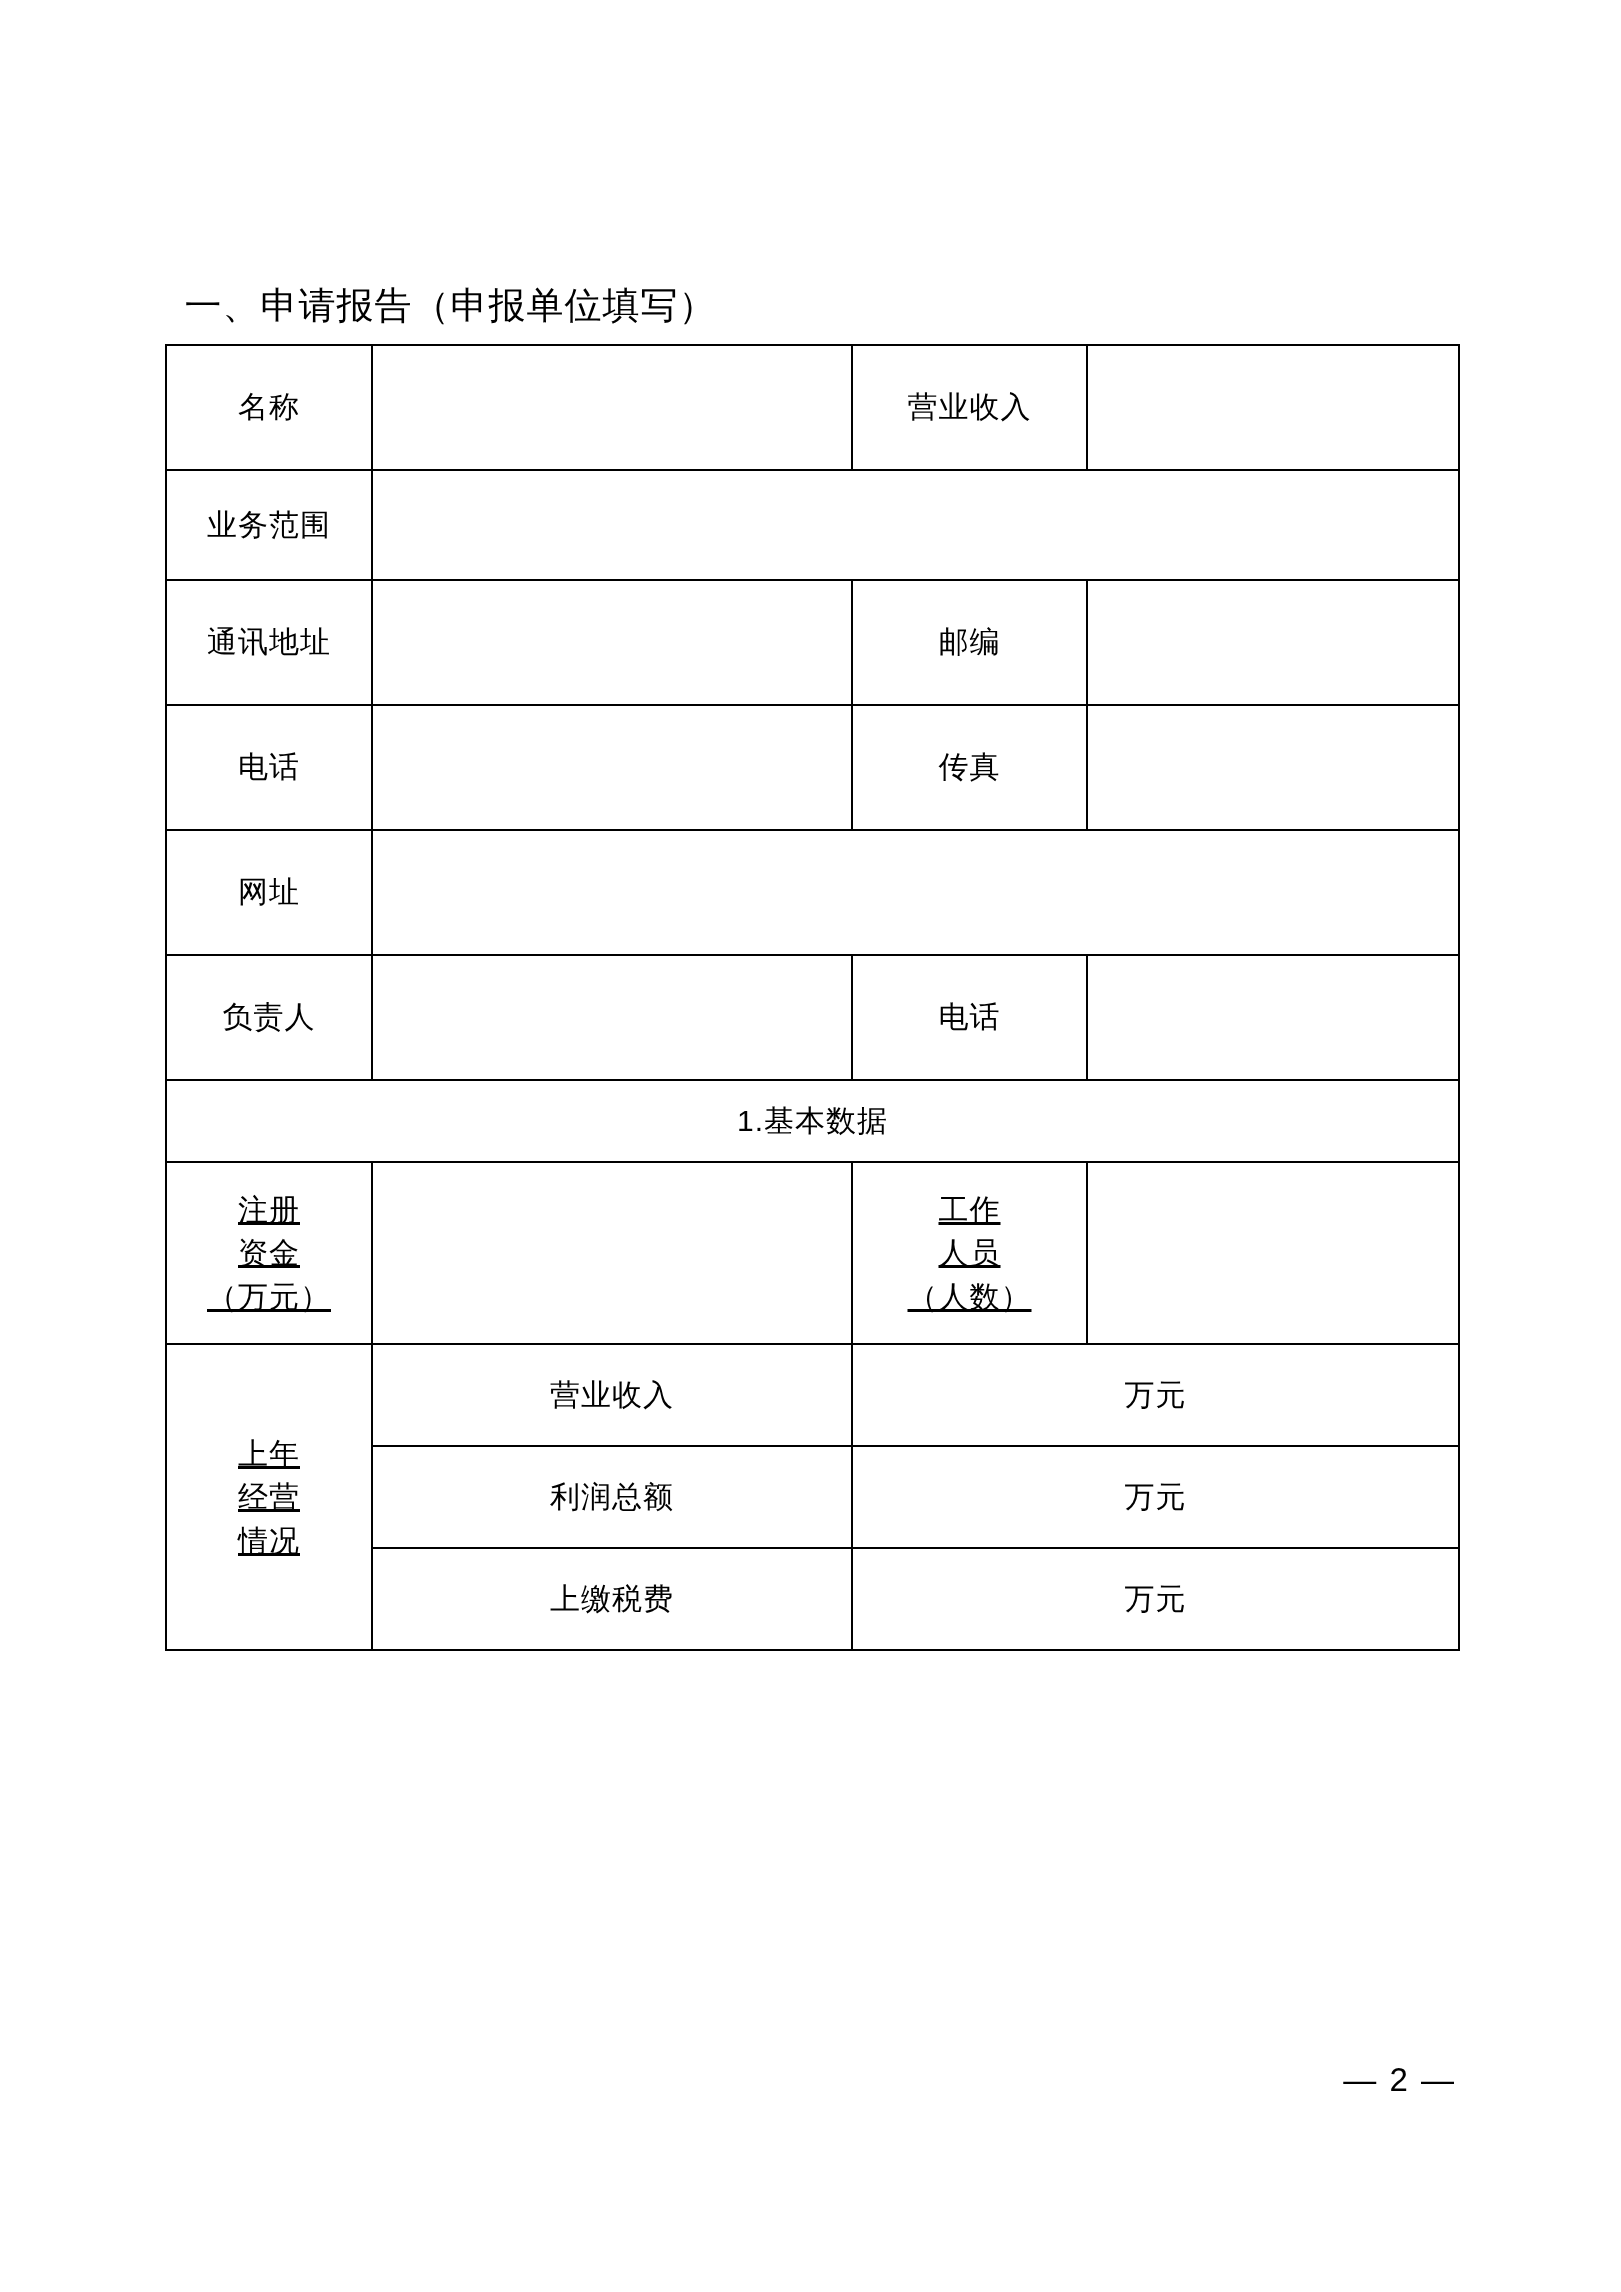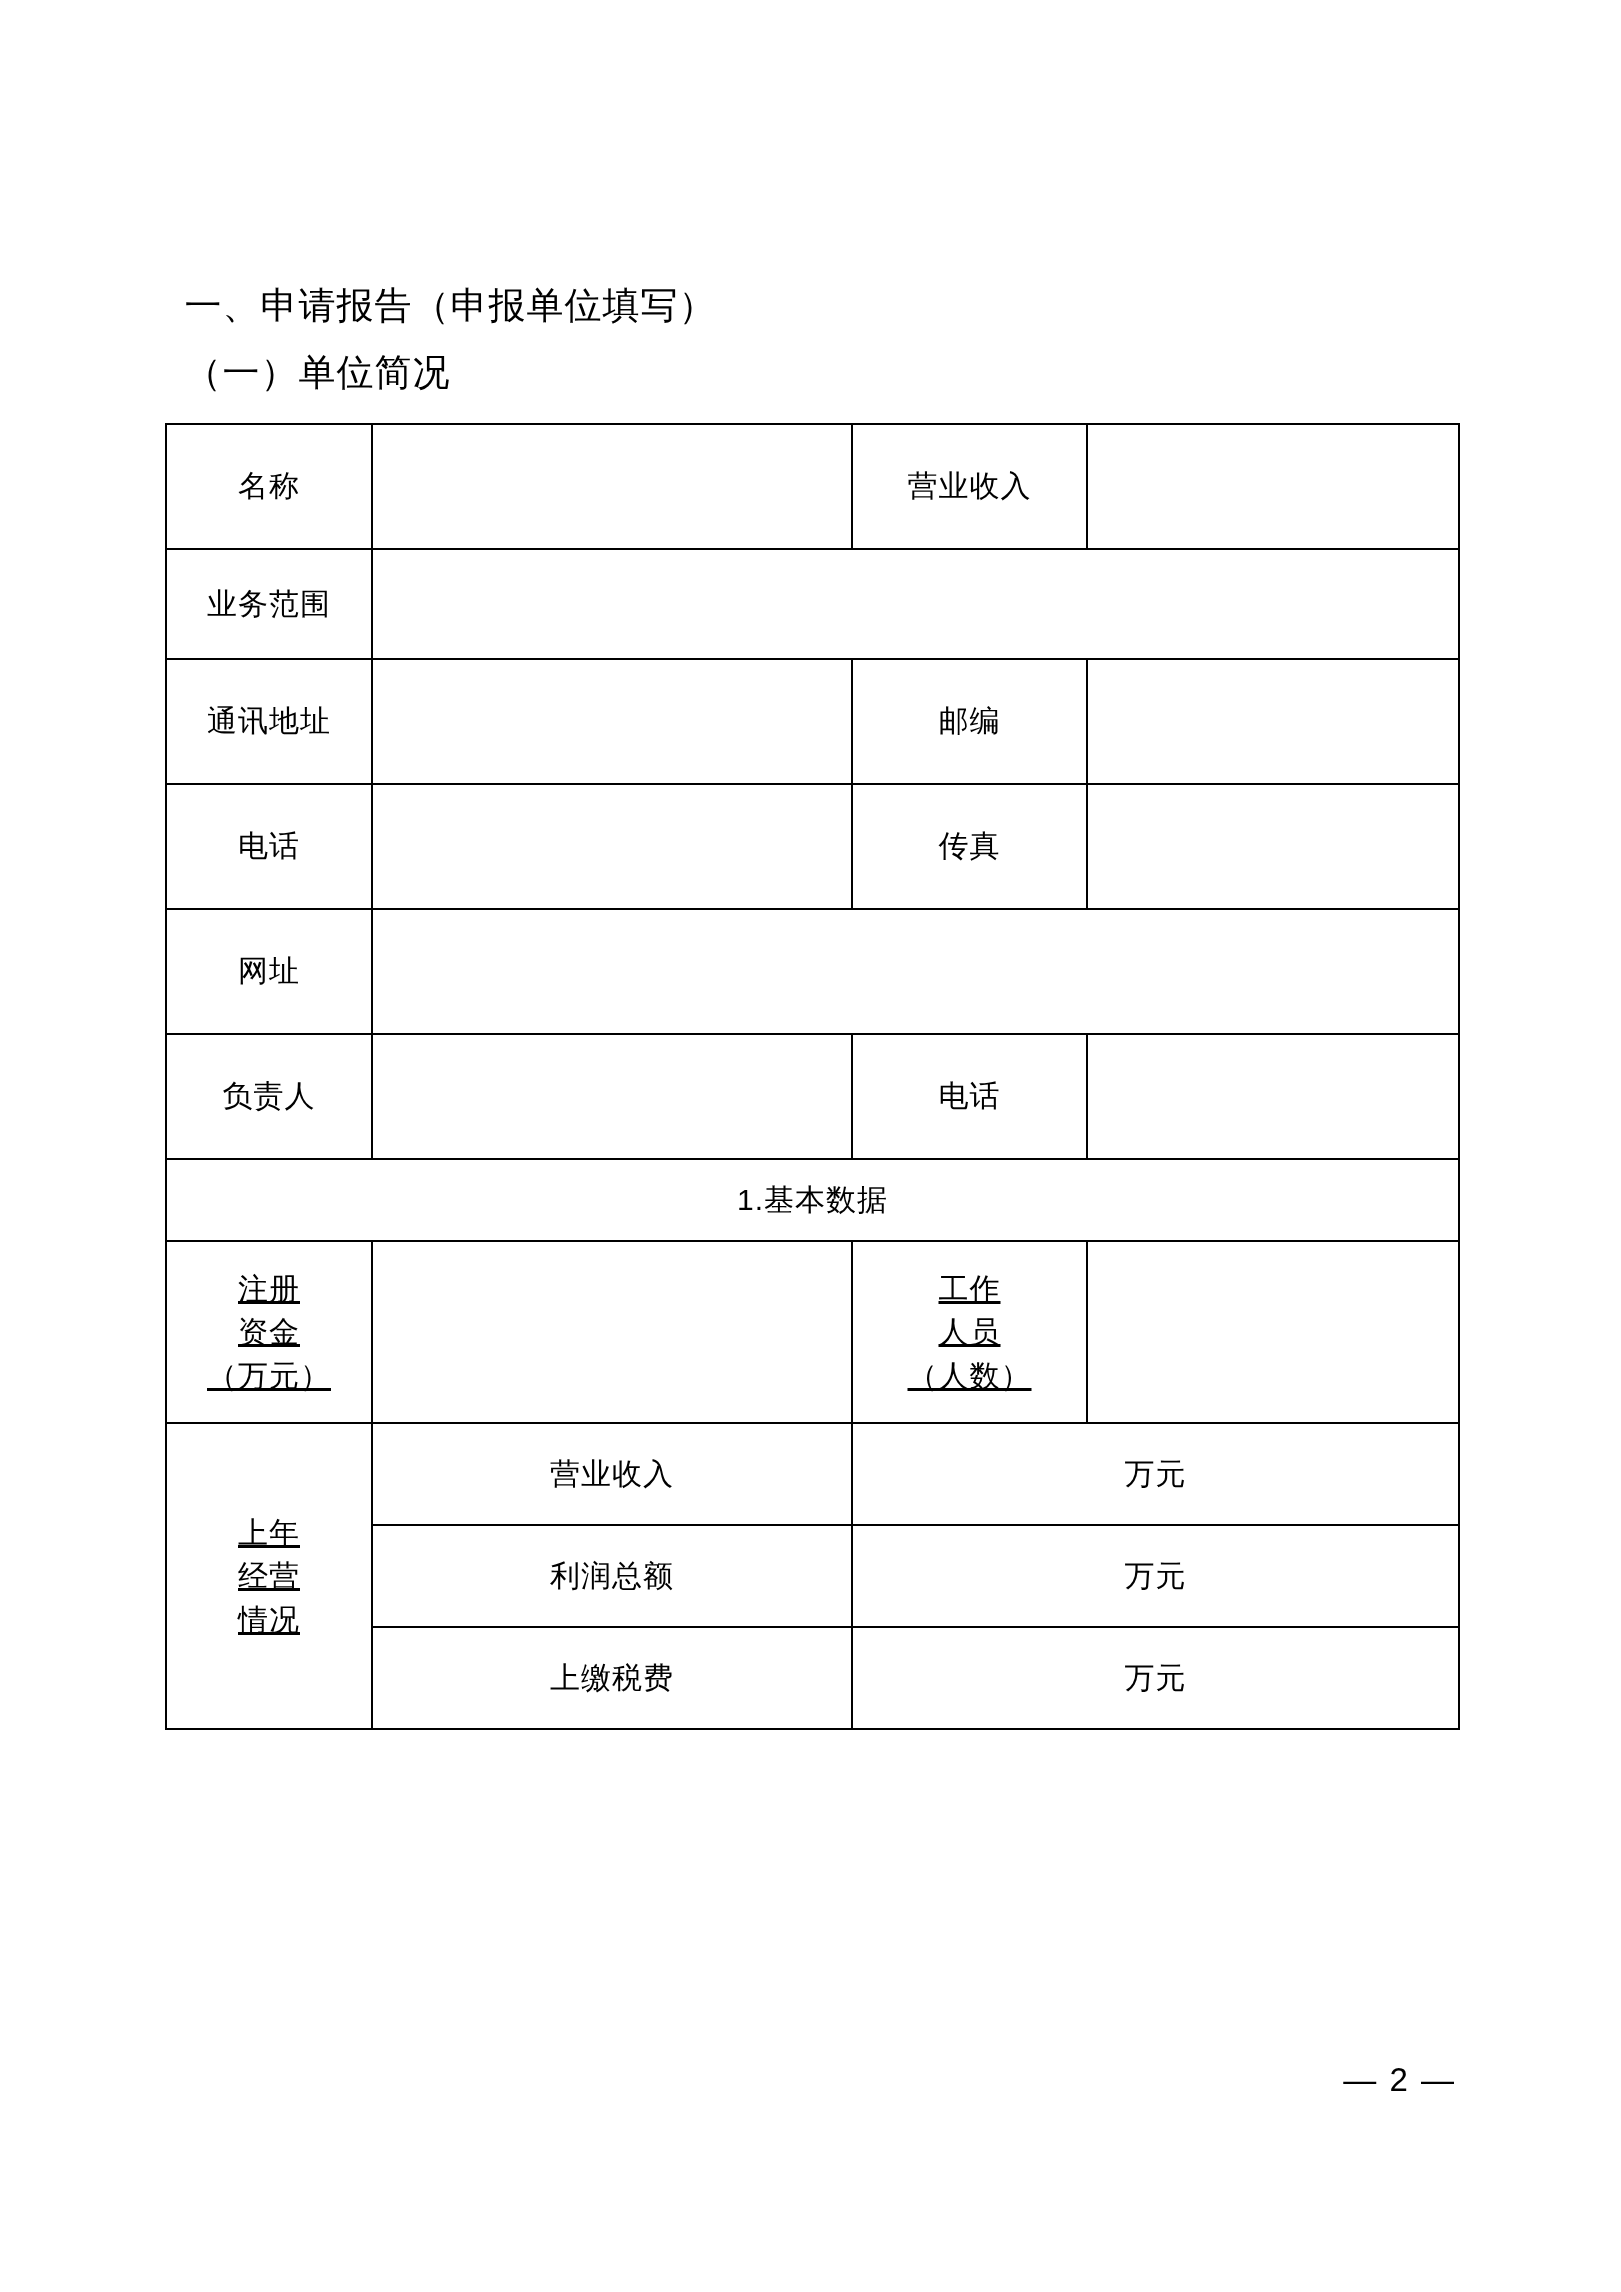--- a/index.html
+++ b/index.html
@@ -87,21 +87,20 @@
     white-space: nowrap;
   }
 </style>
 </head>
 <body>
 
 <div class="page">
   <div class="content">
 
     <div class="heading1">一、申请报告（申报单位填写）</div>
-    <div class="heading2">（一）单位简况</div>
 
     <table class="form">
       <colgroup>
         <col style="width:206px">
         <col style="width:480px">
         <col style="width:235px">
         <col style="width:372px">
       </colgroup>
       <tbody>
         <tr class="rowh-normal">

